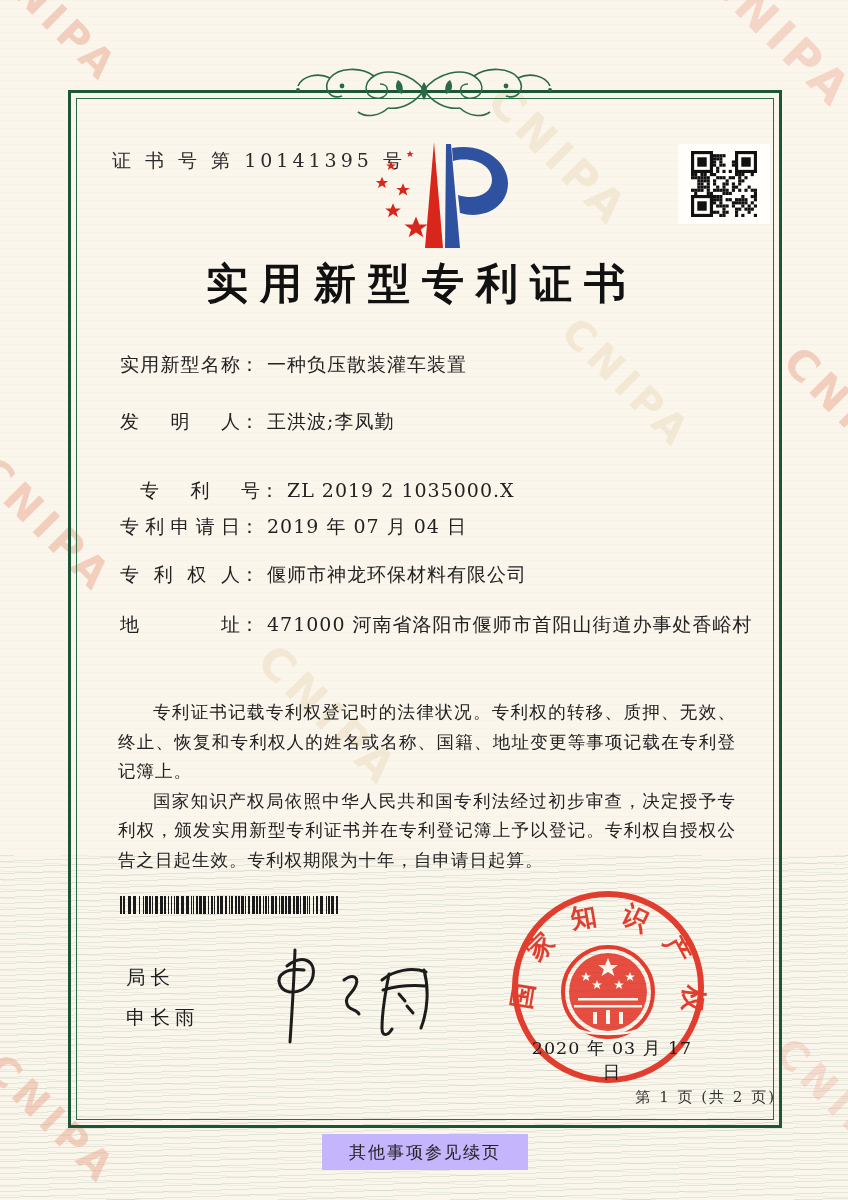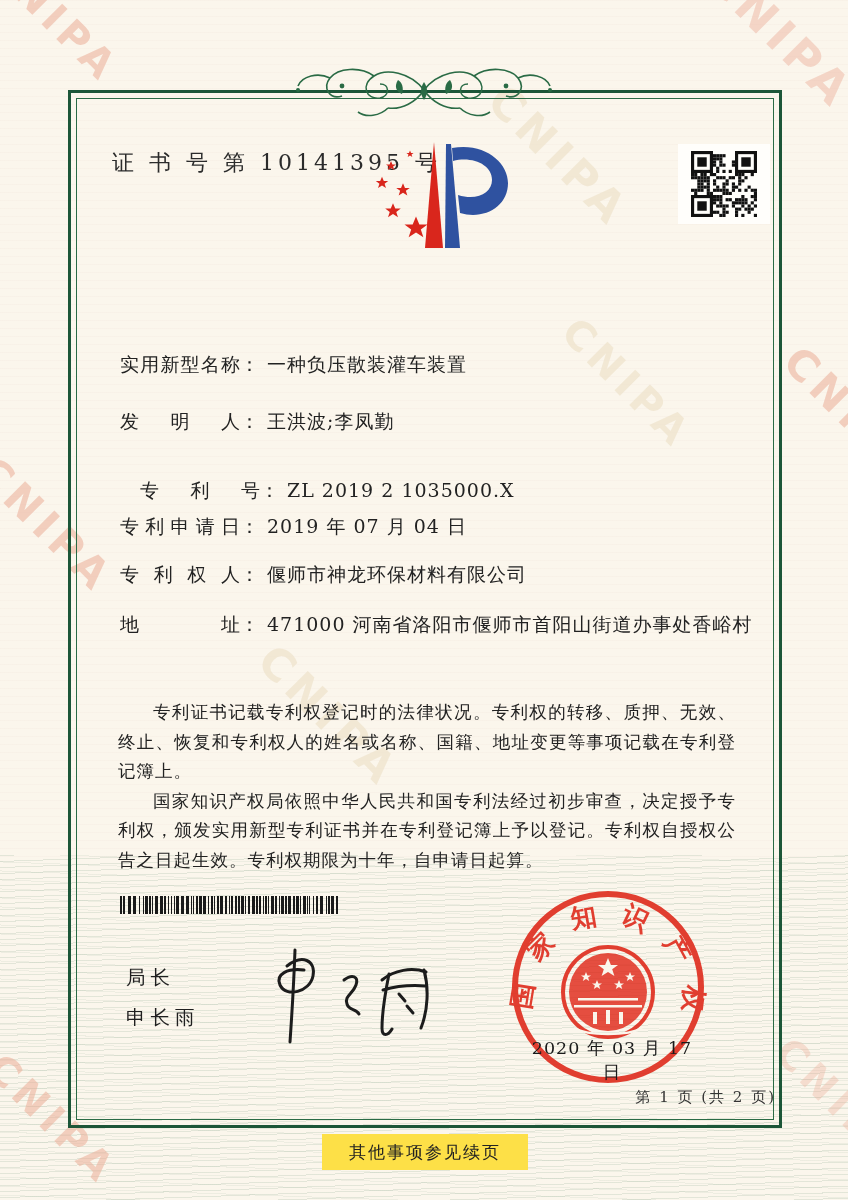--- a/index.html
+++ b/index.html
@@ -48,21 +48,21 @@
     border:3px solid #1c5638;
   }
   .frame-inner{
     position:absolute;left:5px;top:5px;right:5px;bottom:5px;
     border:1px solid #2a6b45;
   }
   .ornament{position:absolute;left:290px;top:60px;width:268px;height:62px;}
 
   .cert-no{
     position:absolute;left:112px;top:148px;
-    font-size:22px;letter-spacing:4px;color:#2b2b2b;
+    font-size:19px;letter-spacing:4px;color:#2b2b2b;
   }
   .logo{position:absolute;left:346px;top:138px;width:166px;height:118px;}
   .qr-box{
     position:absolute;left:678px;top:144px;width:92px;height:80px;
     background:#fffefb;display:flex;align-items:center;justify-content:center;
   }
   .title{
     position:absolute;left:68px;top:256px;width:708px;
     text-align:center;font-size:42px;font-weight:bold;letter-spacing:12px;
     color:#111;
@@ -97,21 +97,21 @@
     position:absolute;left:524px;top:1036px;width:176px;
     text-align:center;font-size:17.5px;letter-spacing:1px;color:#1a1a1a;
     z-index:5;
   }
   .page-no{
     position:absolute;left:68px;top:1088px;width:708px;
     text-align:right;font-size:15px;letter-spacing:2px;color:#333;
   }
   .cont-note{
     position:absolute;left:322px;top:1134px;width:206px;height:36px;
-    background:#fde047;display:flex;align-items:center;justify-content:center;
+    background:#c4b5fd;display:flex;align-items:center;justify-content:center;
     font-size:17px;letter-spacing:2px;color:#222;
   }
 </style>
 </head>
 <body>
 
 <div class="page">
 
   <div class="texture-top"></div>
   <div class="texture-bottom"></div>
@@ -320,20 +320,21 @@
         <rect x="2" y="2" width="3" height="3" fill="#111"></rect>
         <rect x="14" y="0" width="7" height="7" fill="#111"></rect>
         <rect x="15" y="1" width="5" height="5" fill="#fffefb"></rect>
         <rect x="16" y="2" width="3" height="3" fill="#111"></rect>
         <rect x="0" y="14" width="7" height="7" fill="#111"></rect>
         <rect x="1" y="15" width="5" height="5" fill="#fffefb"></rect>
         <rect x="2" y="16" width="3" height="3" fill="#111"></rect>
       </svg>
   </div>
 
+  <div class="title">实用新型专利证书</div>
 
   <div class="row r2">
     <span class="flabel">发明人</span><span>：</span><span class="fvalue">王洪波;李凤勤</span>
   </div>
   <div class="row r1">
     <span class="flabel">实用新型名称</span><span>：</span><span class="fvalue">一种负压散装灌车装置</span>
   </div>
   <div class="row r3">
     <span class="flabel">专利号</span><span>：</span><span class="fvalue">ZL 2019 2 1035000.X</span>
   </div>

